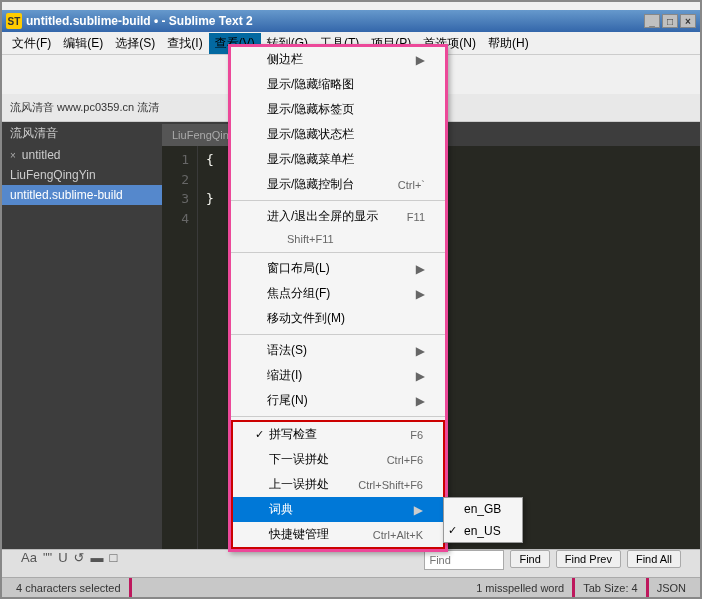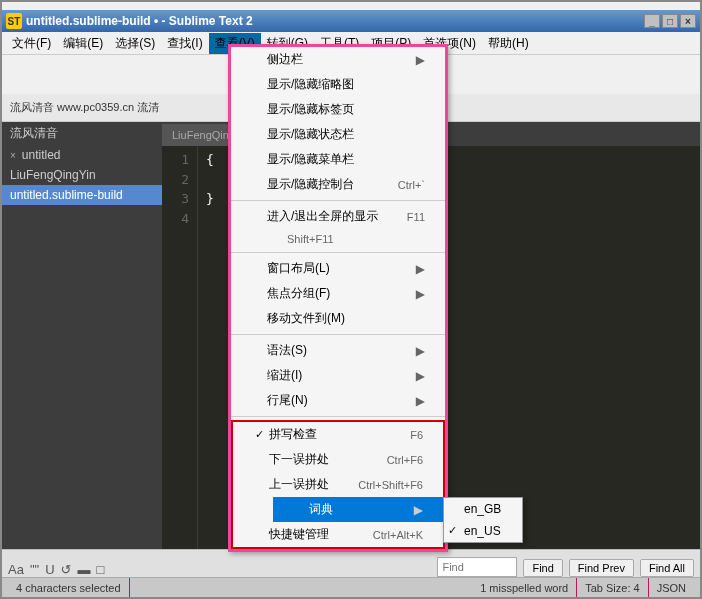--- a/index.html
+++ b/index.html
@@ -206,22 +206,22 @@
       font-family: monospace;
       font-size: 13px;
       line-height: 1.5;
     }
 
     
     .bottom-toolbar {
       background: #e0e0e0;
       height: 28px;
       display: flex;
-      align-items: flex-end;
-      padding: 0 6px;
+      align-items: flex-start;
+      padding: 0 19px;
       gap: 6px;
       border-top: 1px solid #bbb;
     }
     .bottom-btn {
       background: #f0f0f0;
       border: 1px solid #aaa;
       padding: 2px 8px;
       font-size: 11px;
       cursor: pointer;
       border-radius: 2px;
@@ -247,21 +247,21 @@
       display: flex;
       align-items: center;
       padding: 0 6px;
       gap: 0;
       border-top: 1px solid #aaa;
     }
     .final-status-section {
       font-size: 11px;
       color: #333;
       padding: 0 8px;
-      border-right: 1px solid #be185d;
+      border-right: 3px solid #be185d;
       height: 100%;
       display: flex;
       align-items: center;
     }
     .final-status-section:last-child {
       border-right: none;
     }
 
     
     .menu-dropdown {
@@ -539,21 +539,21 @@
         <span>下一误拼处</span>
         <span class="shortcut">Ctrl+F6</span>
       </div>
     </div>
     <div class="menu-dropdown-item">
       <div class="menu-dropdown-item-inner">
         <span>上一误拼处</span>
         <span class="shortcut">Ctrl+Shift+F6</span>
       </div>
     </div>
-    <div class="menu-dropdown-item highlighted" style="position:relative;margin-left:40px;">
+    <div class="menu-dropdown-item highlighted" style="position:relative;">
       <div class="menu-dropdown-item-inner">
         <span>词典</span>
         <span class="arrow">▶</span>
       </div>
 
       <div class="submenu">
         <div class="submenu-item">
           <span>en_GB</span>
         </div>
         <div class="submenu-item">

